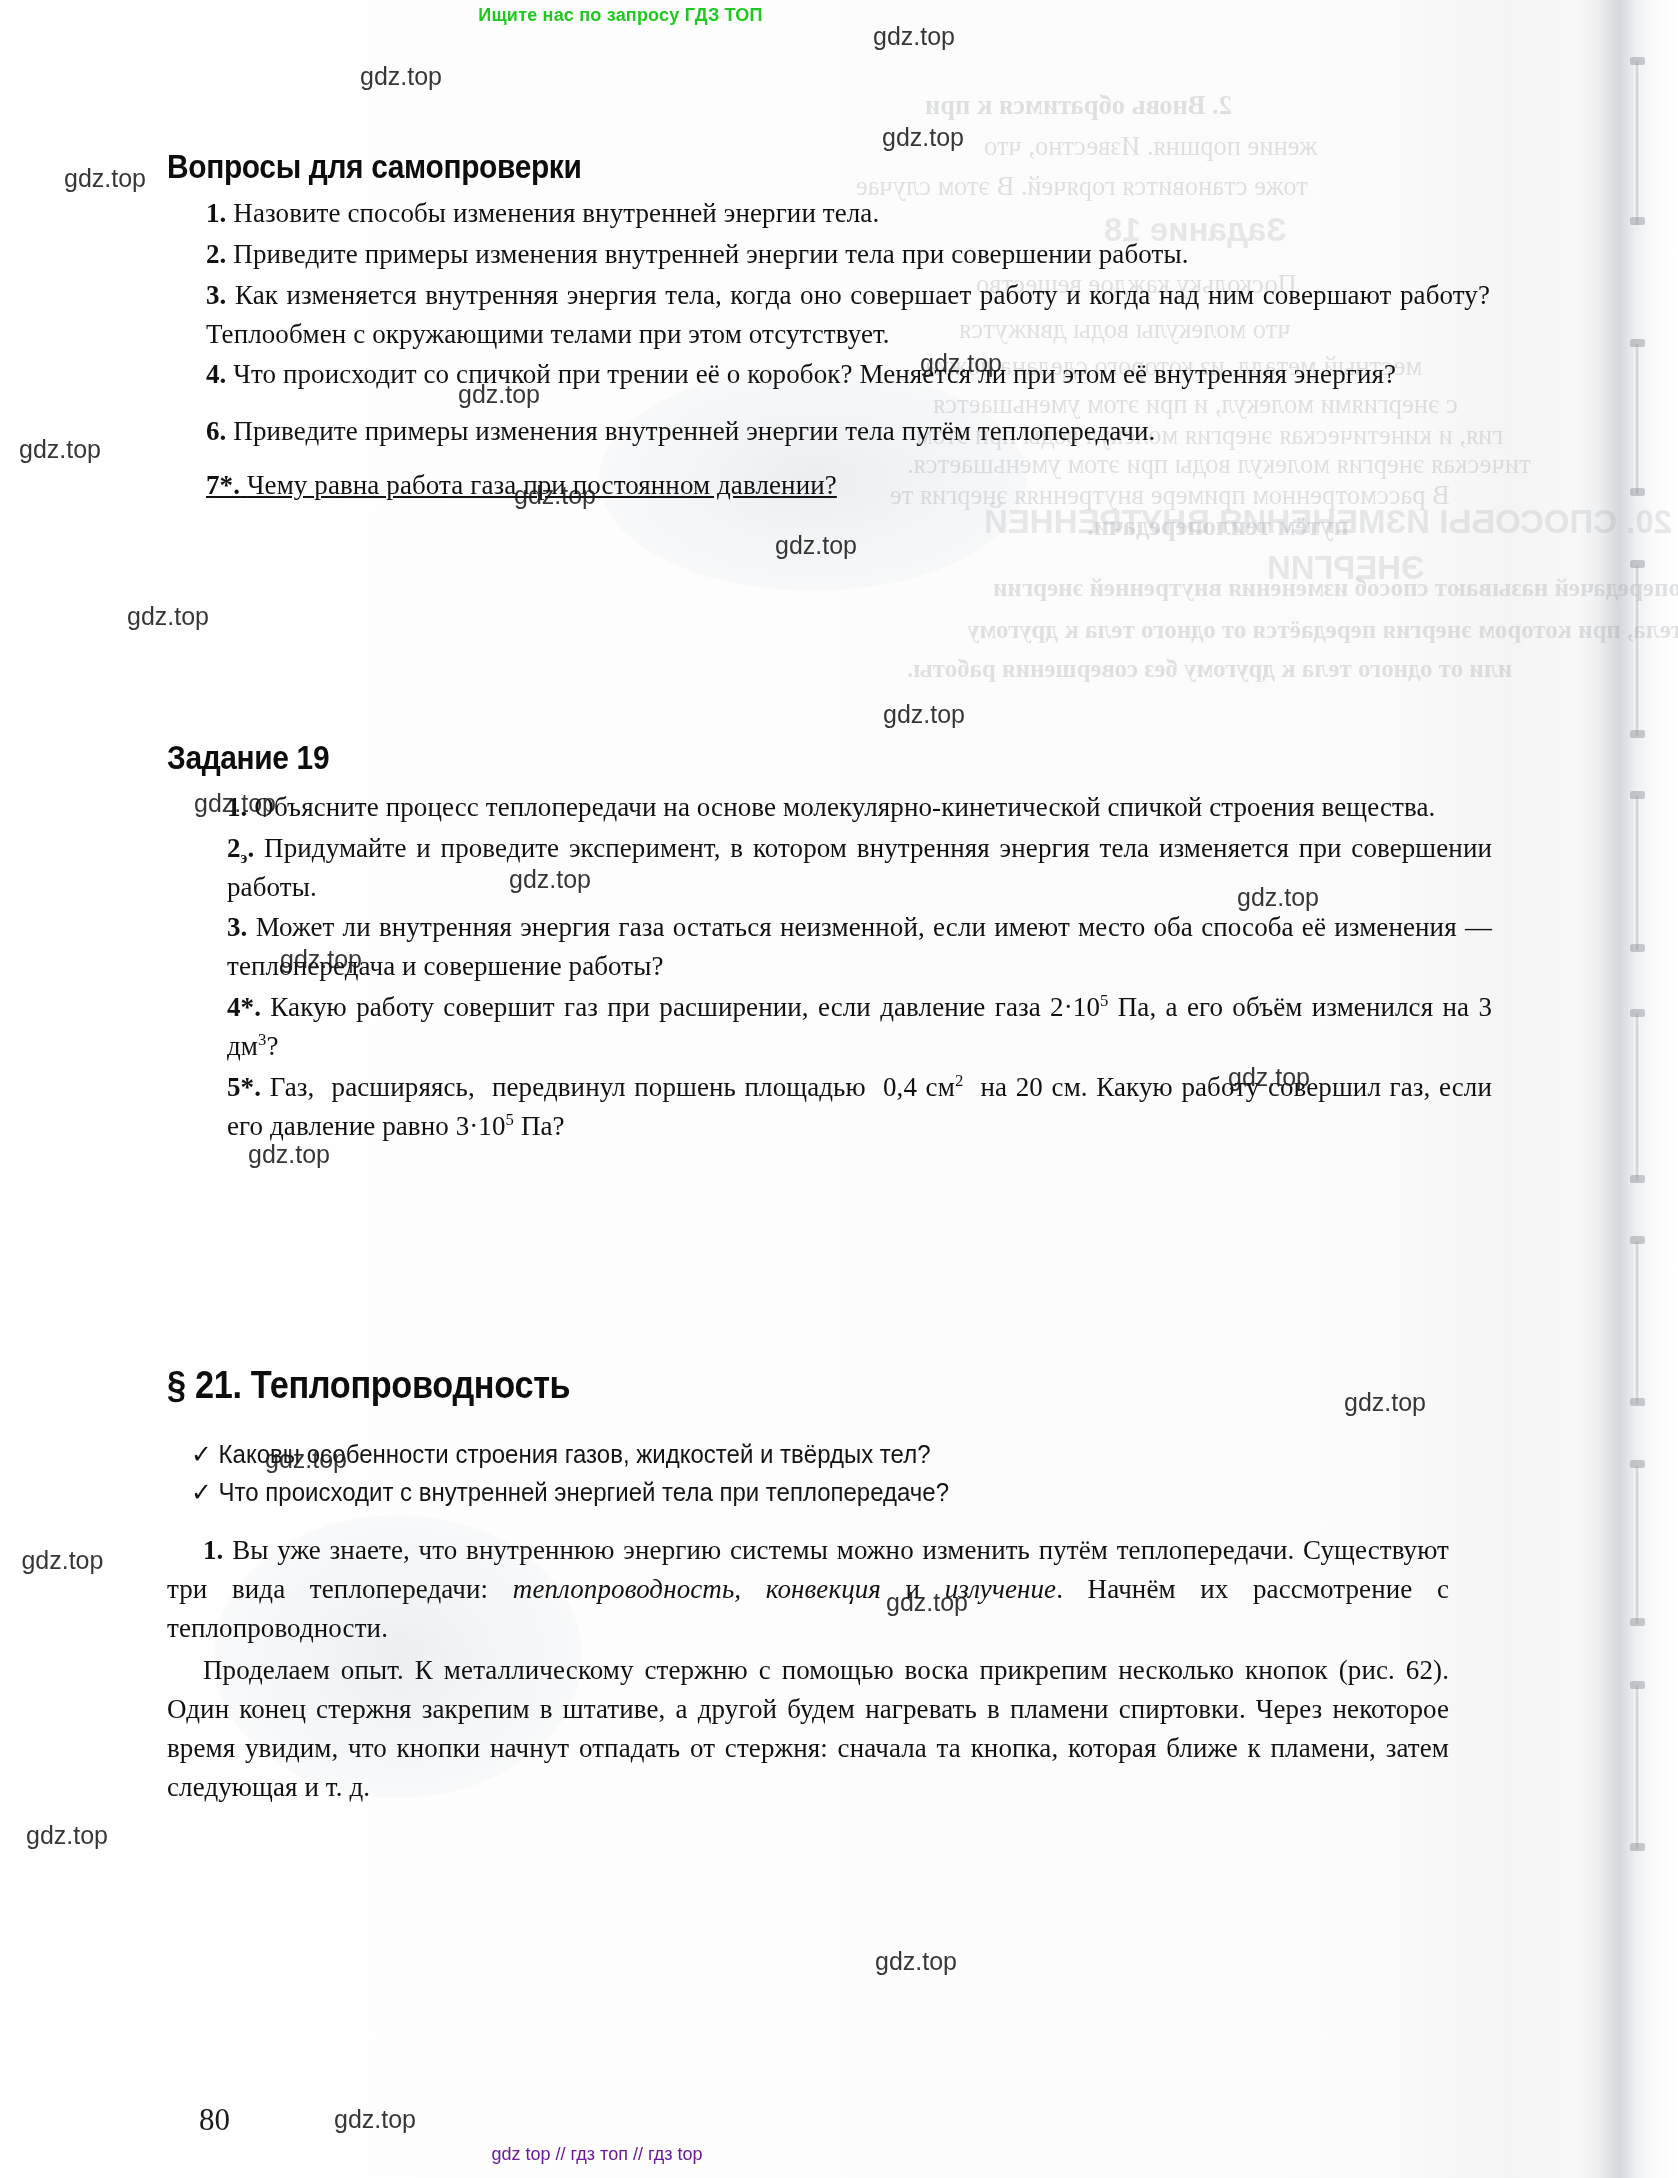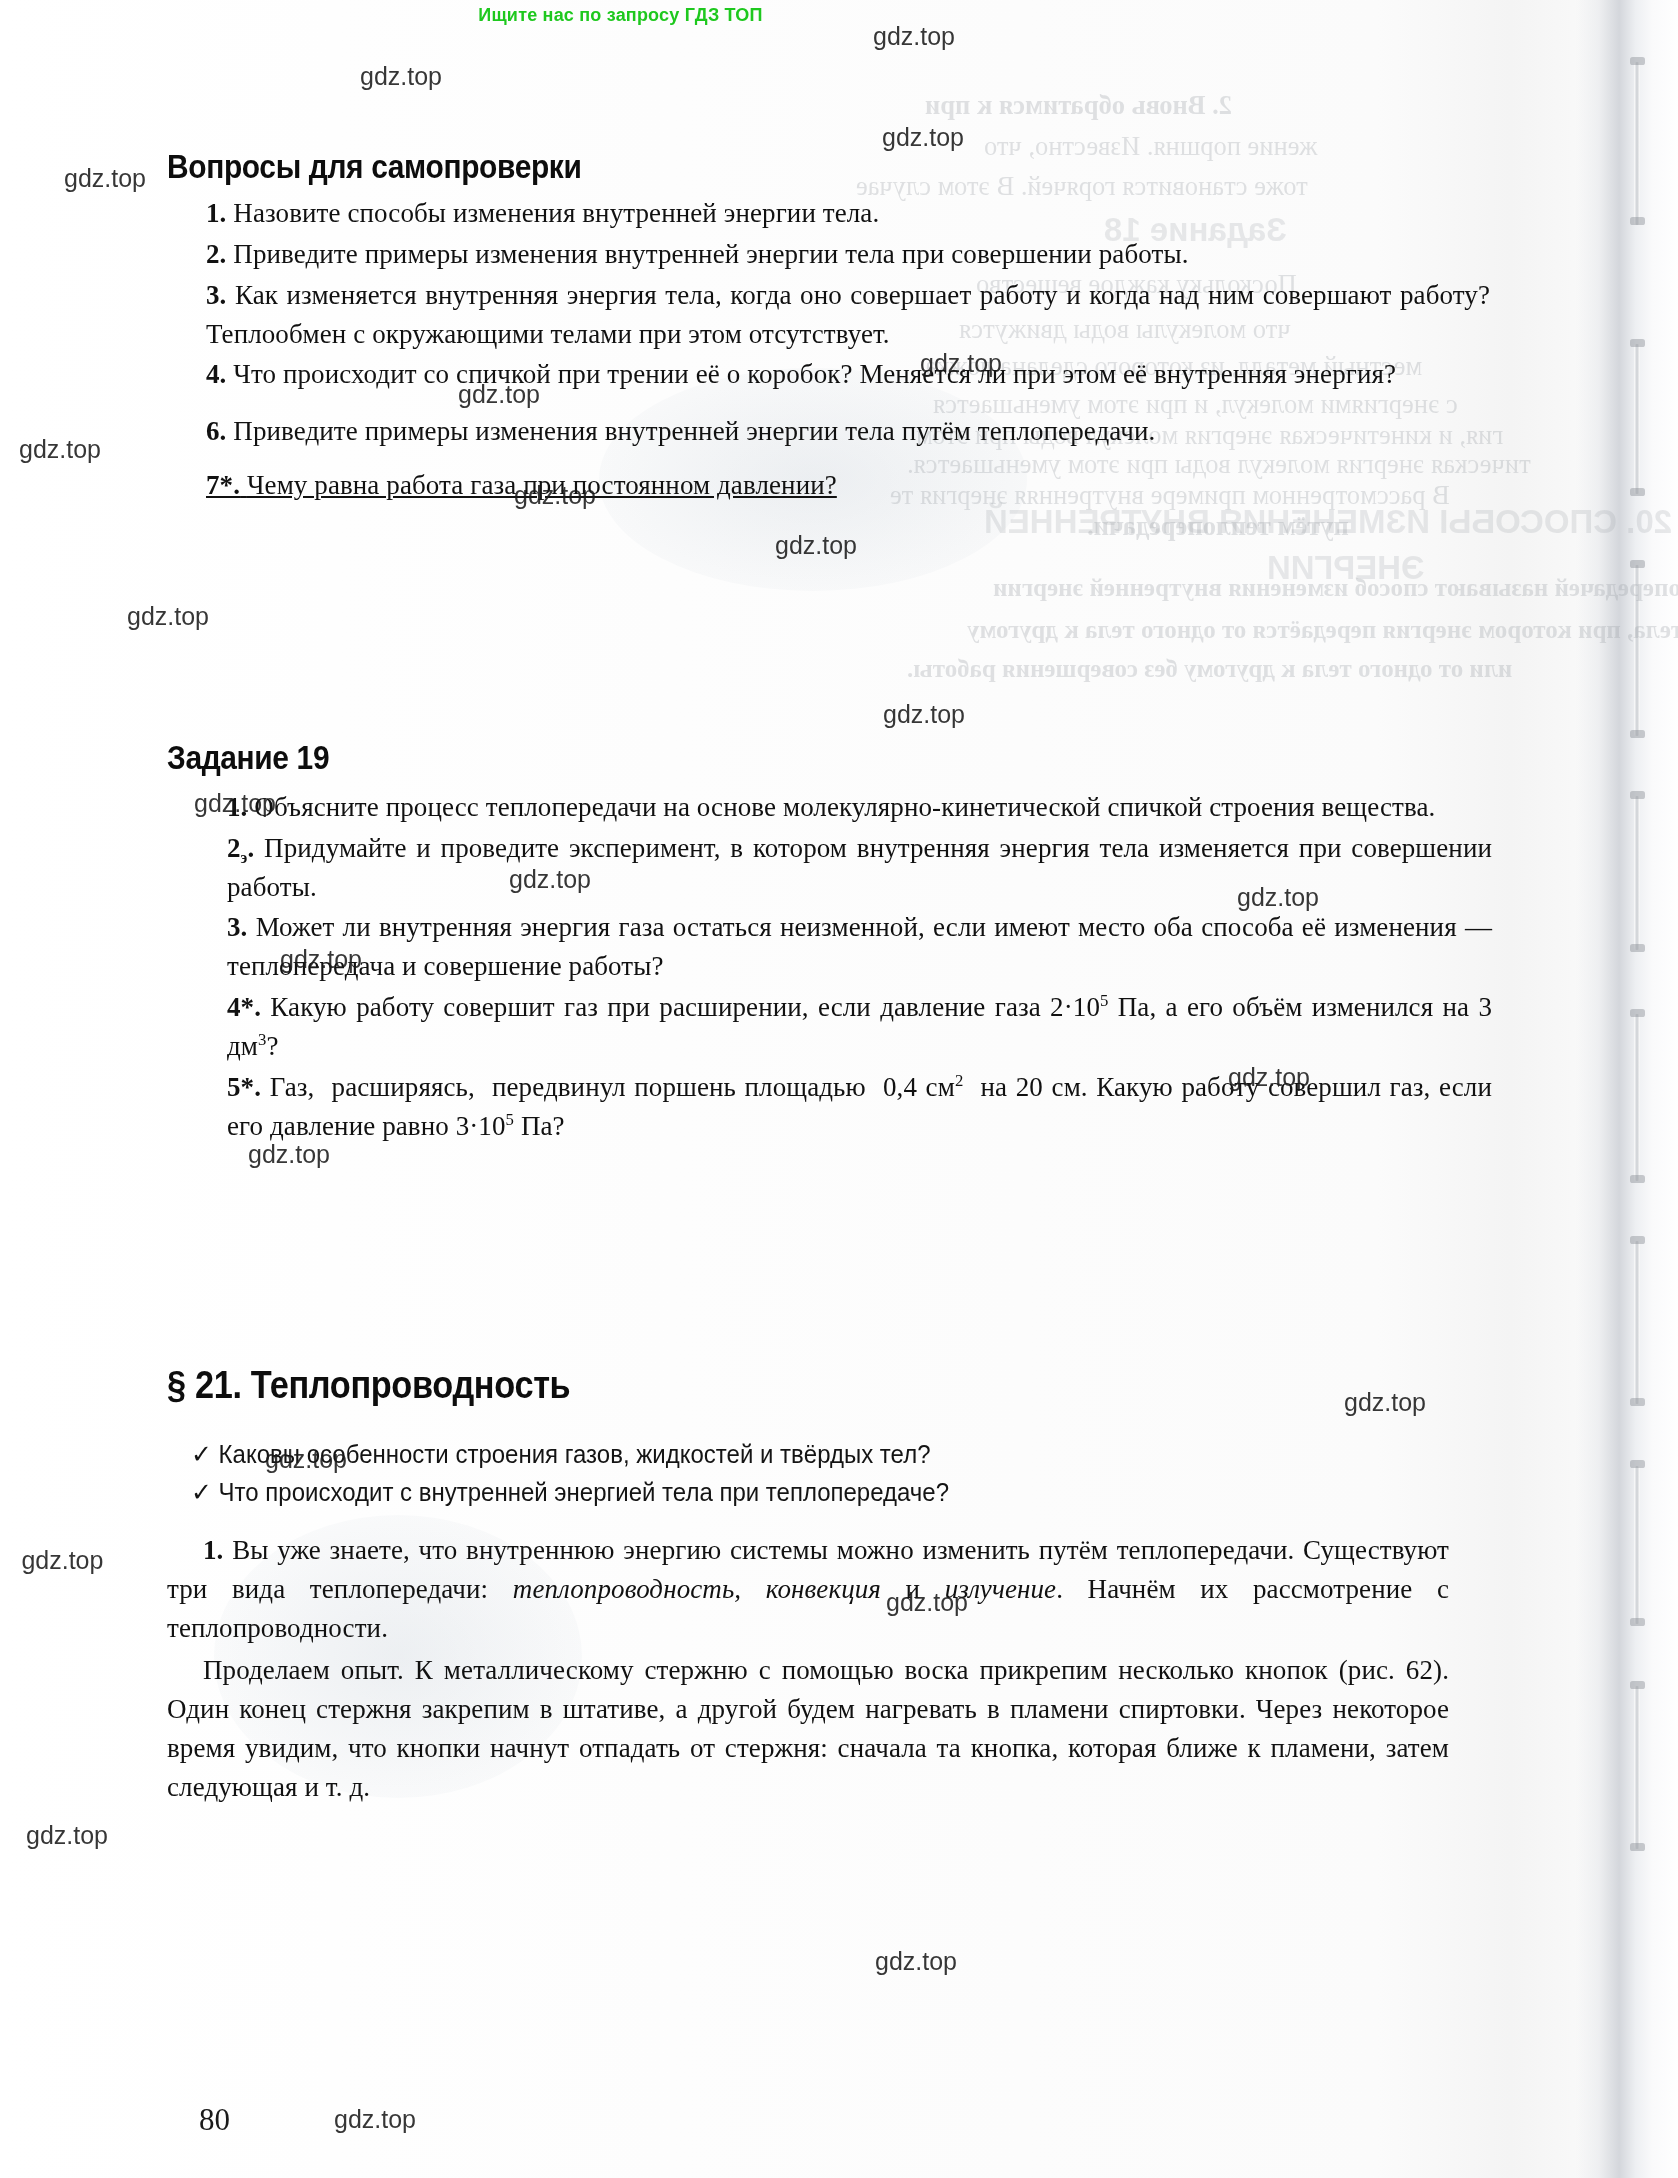--- a/index.html
+++ b/index.html
@@ -252,20 +252,21 @@
       </p>
       <p class="para" style="margin-top:3.4px;text-indent:36px;">
         <span>Проделаем опыт. К металлическому стержню с помощью воска прикрепим несколько кнопок (рис. 62). Один конец стержня закрепим в штативе, а другой будем нагревать в пламени спиртовки. Через некоторое время увидим, что кнопки начнут отпадать от стержня: сначала та кнопка, которая ближе к пламени, затем следующая и т. д.</span>
       </p>
     </div>
 
   </div>
 
   <div class="pageno">80</div>
 
+  <div class="footer">gdz top  //  гдз топ  //  гдз top</div>
 
   <div id="wm-layer">
       <div class="wm" style="left: 873px; top: 22px;">gdz.top</div>
       <div class="wm" style="left: 360px; top: 62px;">gdz.top</div>
       <div class="wm" style="left: 882px; top: 123px;">gdz.top</div>
       <div class="wm" style="left: 64px; top: 164px;">gdz.top</div>
       <div class="wm" style="left: 920px; top: 349px;">gdz.top</div>
       <div class="wm" style="left: 458px; top: 380px;">gdz.top</div>
       <div class="wm" style="left: 19px; top: 435px;">gdz.top</div>
       <div class="wm" style="left: 514px; top: 481px;">gdz.top</div>

